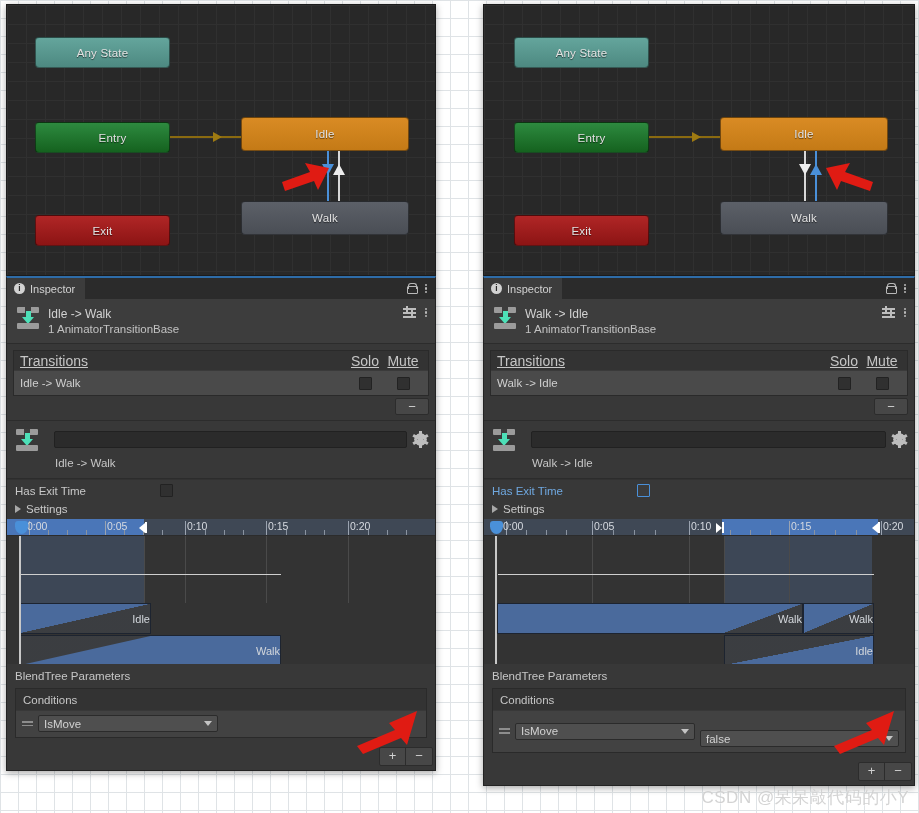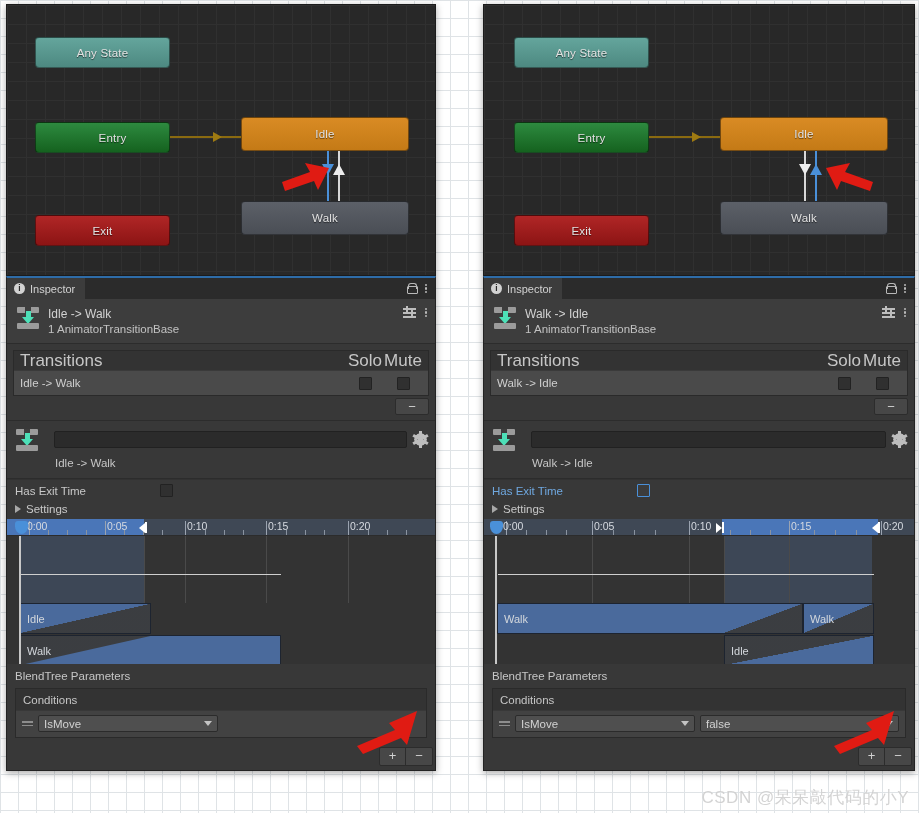--- a/index.html
+++ b/index.html
@@ -165,21 +165,21 @@
   .preset-ico b:nth-of-type(1){ left:3px;  top:-1px; }
   .preset-ico b:nth-of-type(2){ left:8px;  top:3px; }
 
   
   .section { padding: 6px 6px 0 6px; border-bottom: 1px solid #2c2c2c; }
   .list-box { border: 1px solid #2a2a2a; background: #3b3b3b; }
   .list-head {
     display: flex; align-items: center;
     height: 19px; padding: 0 6px;
     background: #333333;
-    color: #c6c6c6; font-size: 17px;
+    color: #c6c6c6; font-size: 14px; text-decoration: underline;
   }
   .list-head .spacer { flex: 1; }
   .col-solo, .col-mute { width: 38px; text-align: center; }
   .list-row {
     display: flex; align-items: center; height: 25px; padding: 0 6px;
     background: #4a4a4a; color: #cfcfcf;
     border-top: 1px solid #3a3a3a;
   }
   .list-row .spacer { flex: 1; }
   .cbcell { width: 38px; display:flex; justify-content:center; }
@@ -213,21 +213,21 @@
   .gear i:nth-child(3){ transform: rotate(120deg); }
   .subname { padding: 4px 0 9px 48px; color: #c6c6c6; font-size: 11.5px; }
 
   .kvrow { display: flex; align-items: center; height: 22px; padding: 0 8px; border-top:1px solid #323232; }
   .kvrow .k { width: 145px; font-size: 11.5px; }
   .kvrow .k.blue { color: #6fa8e0; }
   .foldrow { display: flex; align-items: center; gap: 5px; padding: 2px 8px 4px 8px; }
   .caret { width:0;height:0;border-left:6px solid #a8a8a8;border-top:4px solid transparent;border-bottom:4px solid transparent; }
 
   
-  .timeline { position: relative; background: #737373; height: 145px; overflow: hidden; }
+  .timeline { position: relative; background: #737373; height: 145px; overflow: hidden; text-align: right; }
   .ruler {
     position: relative; height: 17px;
     background: #3f4855;
     border-bottom: 1px solid #2c2c2c;
     overflow: hidden;
   }
   .ruler-sel { position: absolute; top: 0; bottom: 0; background: #4a76b8; }
   .ruler-tick { position: absolute; top: 11px; width: 1px; height: 5px; background: #8a93a0; }
   .ruler-tick.major { top: 2px; height: 14px; background: #9aa3b0; }
   .ruler-label {
@@ -710,21 +710,21 @@
       <div class="cond-head">Conditions</div>
       <div class="cond-row">
         <span class="drag-handle">
             <i></i>
             <i></i>
           </span>
         <span class="dropdown" style="width:180px;">
           <span class="dval">IsMove</span>
           <span class="dd-caret"></span>
         </span>
-        <span class="dropdown" style="flex:1;">
+        <span class="dropdown" style="flex:1;margin-top:15px;">
           <span class="dval">false</span>
           <span class="dd-caret"></span>
         </span>
       </div>
     </div>
     <div class="cond-foot">
       <div class="plusminus">
         <div>+</div>
         <div>−</div>
       </div>

